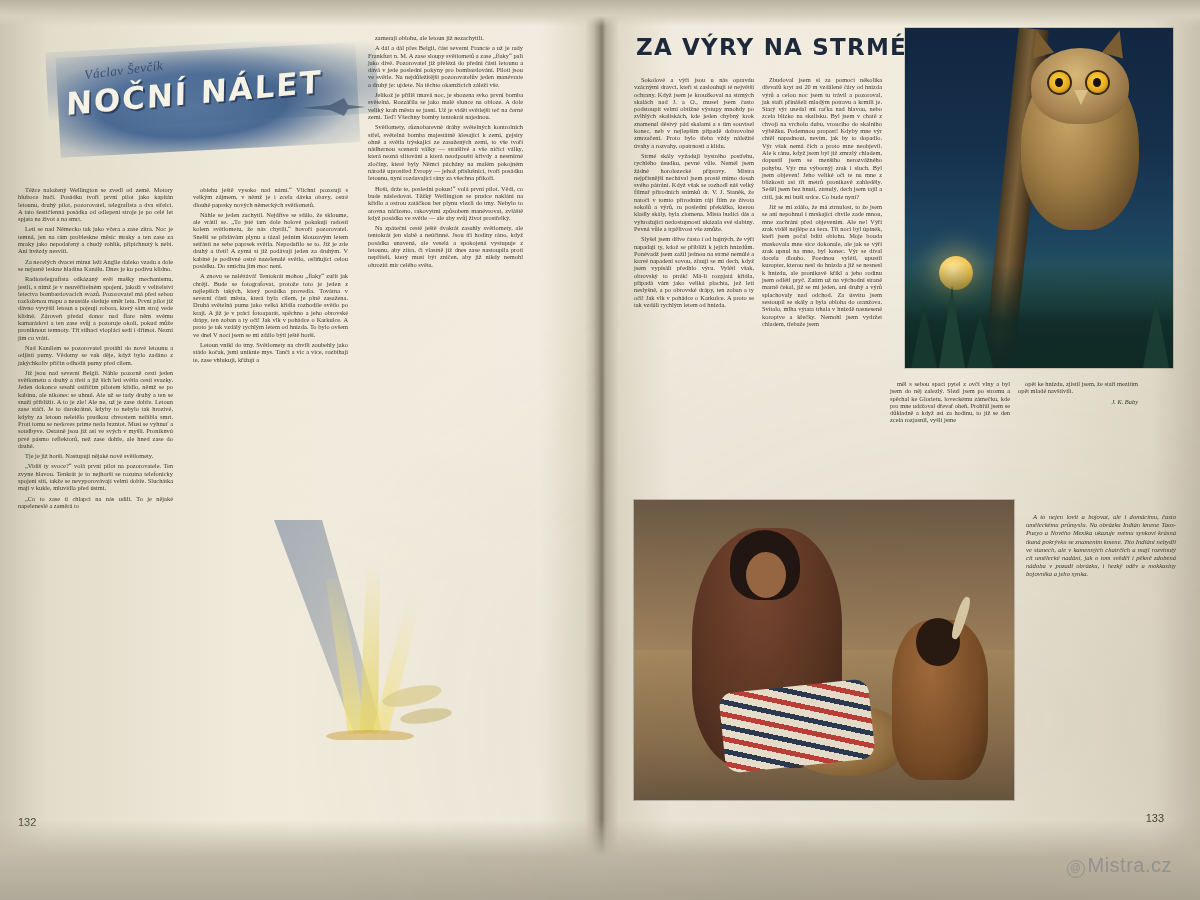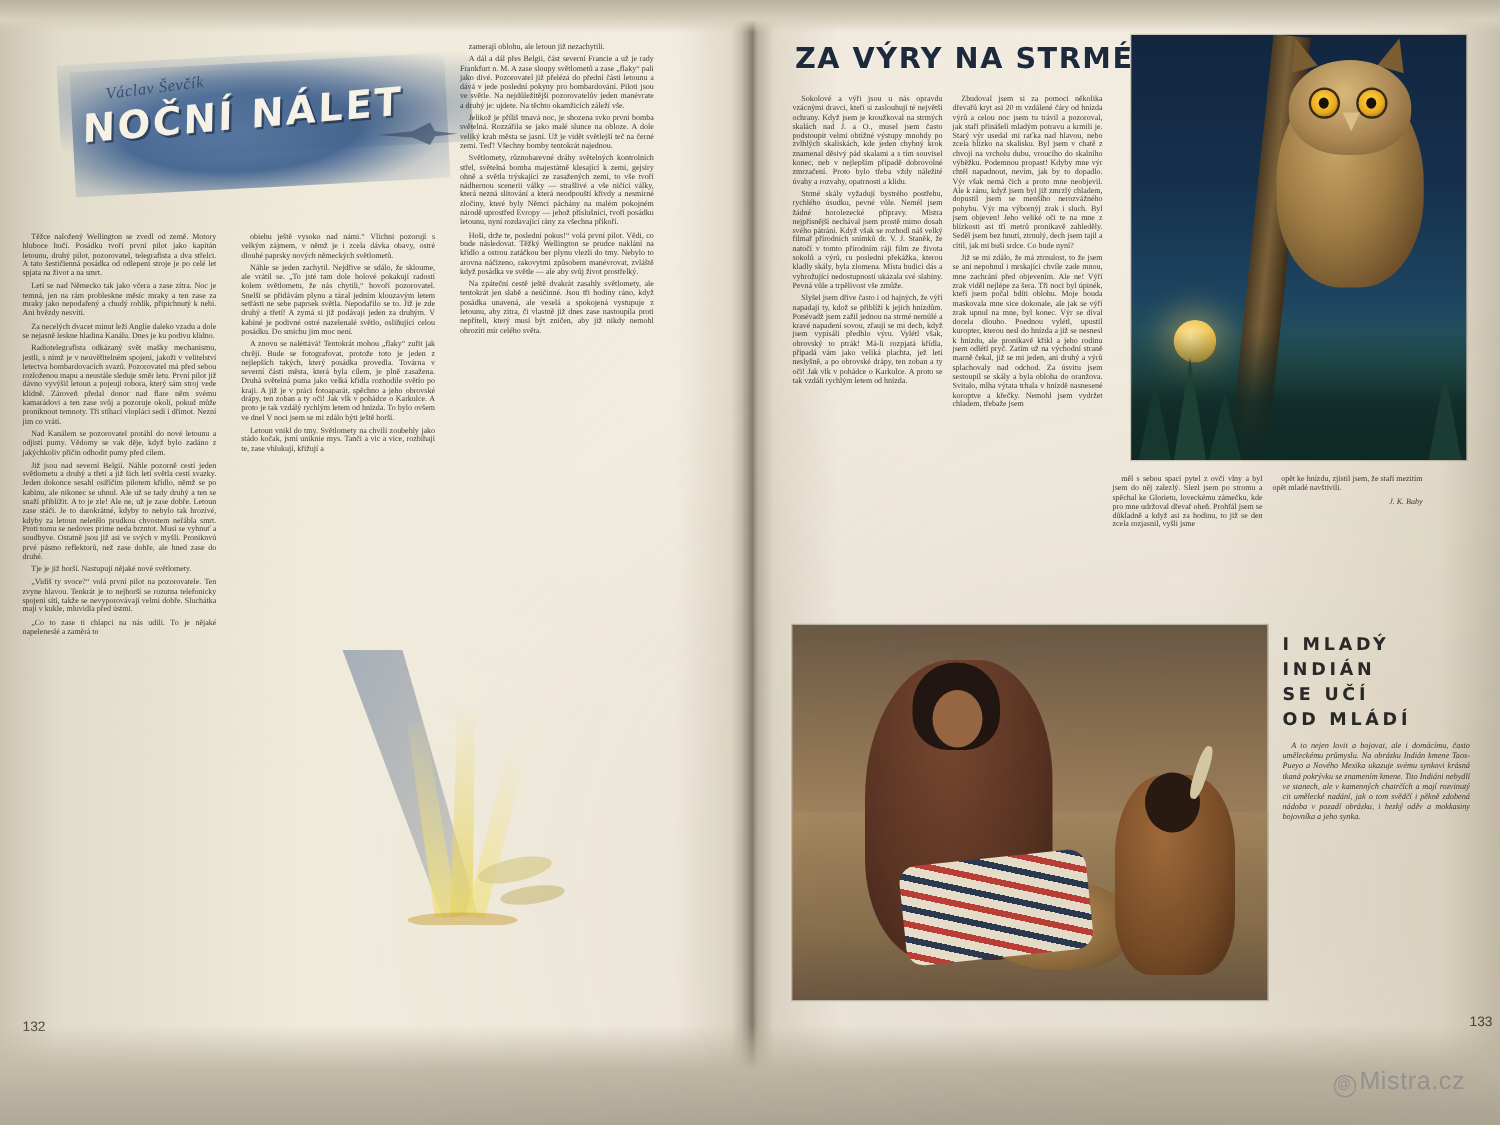--- a/index.html
+++ b/index.html
@@ -82,21 +82,21 @@
 
   
   .searchlight{
     position:absolute;left:262px;top:520px;width:200px;height:220px;
   }
   .folio-left{
     position:absolute;left:18px;top:816px;font-size:11px;color:#4a463c;
     font-family:"Liberation Sans",sans-serif;
   }
   .folio-right{
-    position:absolute;right:6px;top:812px;font-size:11px;color:#4a463c;
+    position:absolute;right:36px;top:812px;font-size:11px;color:#4a463c;
     font-family:"Liberation Sans",sans-serif;
   }
 
   
   .vyr-title{
     position:absolute;left:36px;top:34px;width:400px;
     font-family:"DejaVu Sans",sans-serif;font-weight:bold;
     font-size:23px;letter-spacing:1.2px;color:#1d2a3c;
     text-shadow:1px 1px 0 rgba(255,255,255,.35);
   }
@@ -334,26 +334,20 @@
       <div class="ph-hair"></div>
       <div class="ph-face"></div>
       <div class="ph-dog"></div>
       <div class="ph-stripes"></div>
       <div class="ph-child"></div>
       <div class="ph-childhead"></div>
       <div class="ph-feather"></div>
     </div>
 
     <div class="ind-block">
-      <div class="ind-head">
-        <div>I MLADÝ</div>
-        <div>INDIÁN</div>
-        <div>SE UČÍ</div>
-        <div>OD MLÁDÍ</div>
-      </div>
       <div class="ind-body">
         <p>A to nejen lovit a bojovat, ale i domácímu, často uměleckému průmyslu. Na obrázku Indián kmene Taos-Pueyo a Nového Mexika ukazuje svému synkovi krásná tkaná pokrývku se znamením kmene. Tito Indiáni nebydlí ve stanech, ale v kamenných chatrčích a mají rozvinutý cit umělecké nadání, jak o tom svědčí i pěkně zdobená nádoba v pozadí obrázku, i hezký oděv a mokkasiny bojovníka a jeho synka.</p>
       </div>
     </div>
 
     <div class="folio-right">133</div>
 
     <div class="gutter-shadow"></div>
     <div class="page-edge-top"></div>
   </div>

